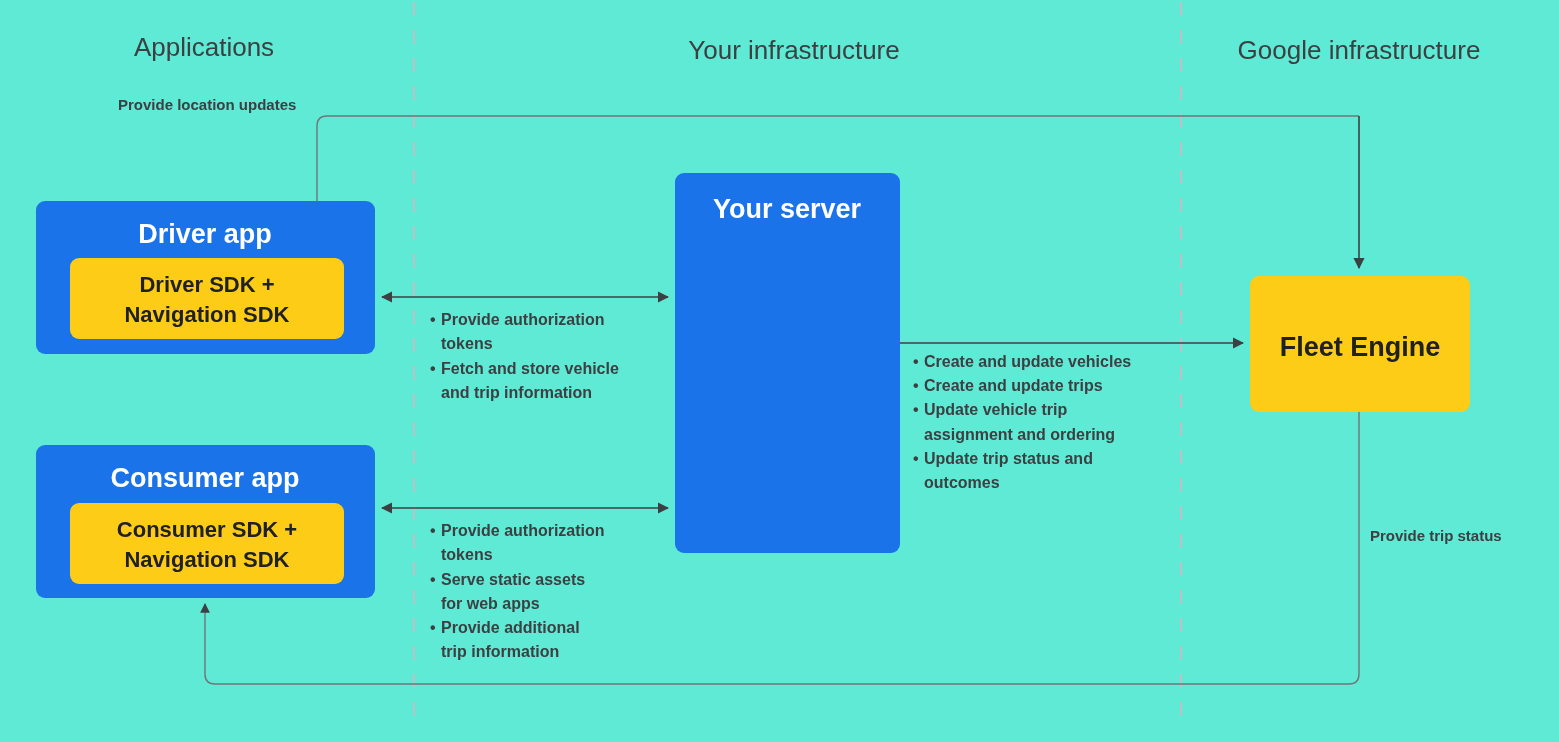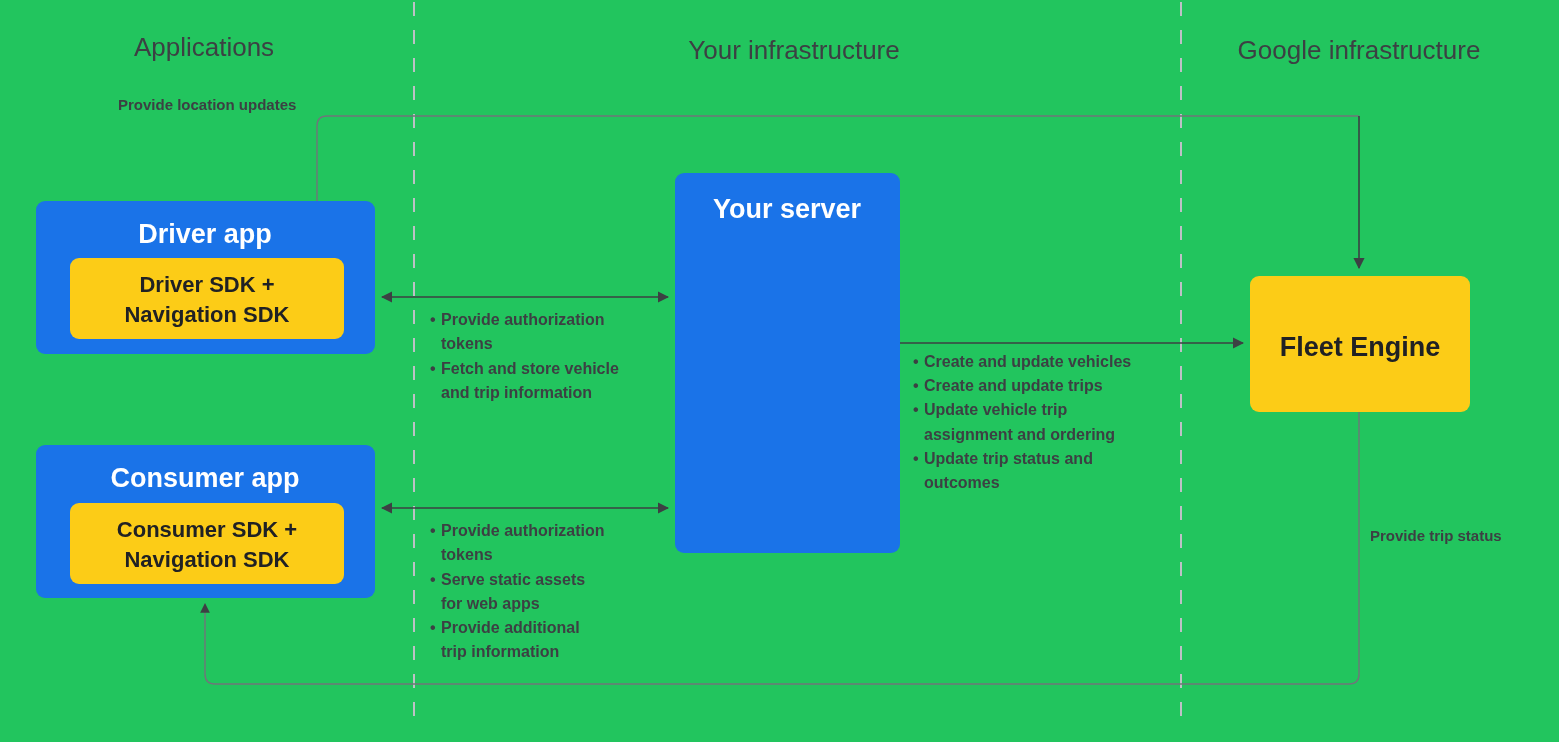--- a/index.html
+++ b/index.html
@@ -7,21 +7,21 @@
     padding: 0;
     background: #ffffff;
   }
   body {
     font-family: "Liberation Sans", sans-serif;
   }
   #diagram-root {
     position: relative;
     width: 1559px;
     height: 742px;
-    background: #22c55e;
+    background: #5eead4;
     overflow: hidden;
   }
   svg#diagram-svg {
     position: absolute;
     left: 0;
     top: 0;
     width: 1559px;
     height: 742px;
     display: block;
   }

